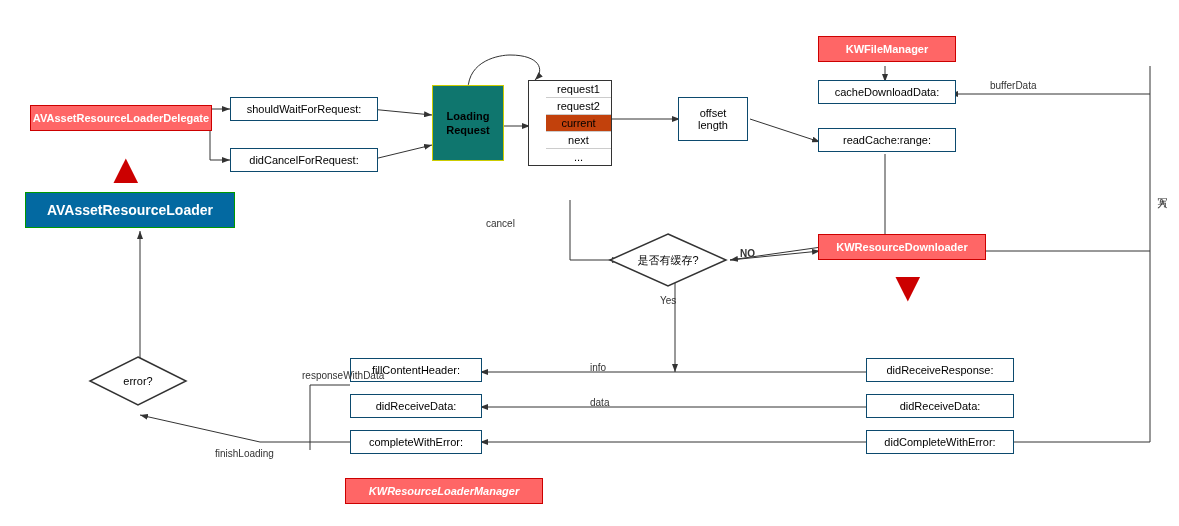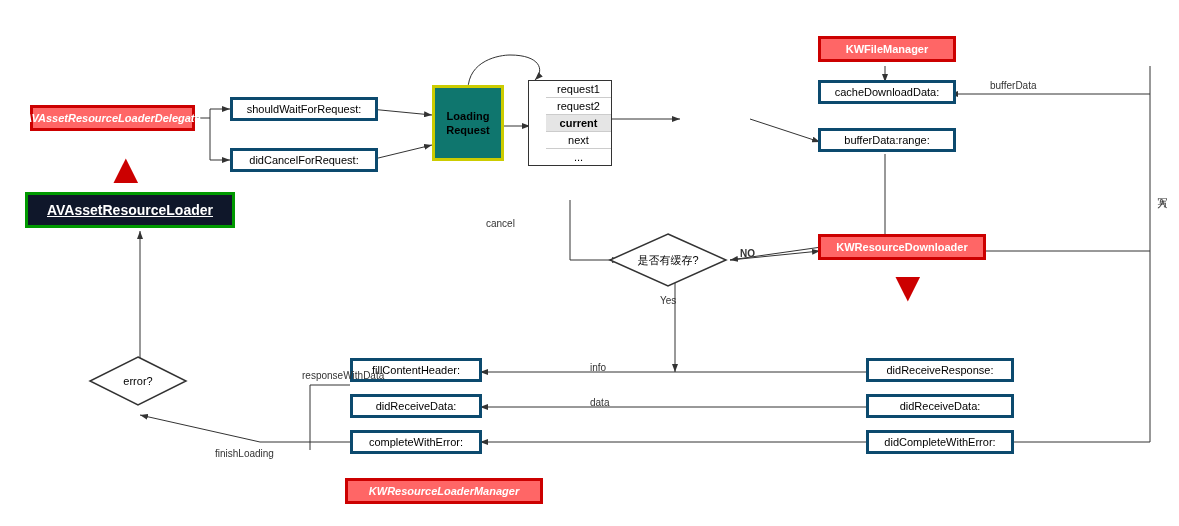--- a/index.html
+++ b/index.html
@@ -19,42 +19,41 @@
     }
     svg#lines {
       position: absolute;
       top: 0; left: 0;
       width: 1179px;
       height: 526px;
       pointer-events: none;
     }
     .box {
       position: absolute;
-      border: 3px solid #0c4a6e;
+      border: 1px solid #0c4a6e;
       background: #fff;
       display: flex;
       align-items: center;
       justify-content: center;
       text-align: center;
       font-size: 11px;
       padding: 2px 4px;
     }
     .box.red-bg {
       background: #f66;
       color: #fff;
       font-weight: bold;
       border-color: #c00;
     }
     .box.green-bg {
-      background: #0f172a;
+      background: #0369a1;
       color: #fff;
       font-weight: bold;
       border-color: #090;
       font-size: 13px;
-      text-decoration: underline;
     }
     .box.yellow-bg {
       background: #0f766e;
       color: #000;
       font-weight: bold;
       border-color: #cc0;
     }
     .label {
       position: absolute;
       font-size: 10px;
@@ -70,22 +69,21 @@
     }
     .list-box .row {
       border-bottom: 1px solid #ccc;
       padding: 2px 6px;
       text-align: center;
     }
     .list-box .row:last-child {
       border-bottom: none;
     }
     .list-box .row.yellow {
-      background: #e5e5e5;
-      font-weight: bold;
+      background: #c2410c;
     }
   </style>
 </head>
 <body>
 
 <div id="diagram">
   <svg id="lines">
 
     <defs>
       <marker id="arrowhead" markerWidth="8" markerHeight="6" refX="8" refY="3" orient="auto">
@@ -150,21 +148,21 @@
 
     <line x1="140" y1="368" x2="140" y2="231" stroke="#333" stroke-width="1" marker-end="url(#arrowhead)"></line>
 
     <line x1="1150" y1="66" x2="1150" y2="442" stroke="#333" stroke-width="1"></line>
     <line x1="1150" y1="442" x2="1010" y2="442" stroke="#333" stroke-width="1"></line>
 
     <line x1="980" y1="251" x2="1150" y2="251" stroke="#333" stroke-width="1"></line>
 
   </svg>
 
-  <div class="box red-bg" style="left:30px;top:105px;width:165px;height:26px;font-style:italic;">
+  <div class="box red-bg" style="left:30px;top:105px;width:182px;height:26px;">
     <span>AVAssetResourceLoaderDelegate</span>
   </div>
 
   <div style="position:absolute;left:105px;top:148px;font-size:42px;color:#cc0000;line-height:1;">▲</div>
 
   <div class="box green-bg" style="left:25px;top:192px;width:210px;height:36px;font-size:14px;">
     <span>AVAssetResourceLoader</span>
   </div>
 
   <div class="box" style="left:230px;top:97px;width:148px;height:24px;">
@@ -180,31 +178,35 @@
   </div>
 
   <div class="list-box" style="left:528px;top:80px;width:84px;padding-left:17px;">
     <div class="row">request1</div>
     <div class="row">request2</div>
     <div class="row yellow">current</div>
     <div class="row">next</div>
     <div class="row">...</div>
   </div>
 
+  <div class="box" style="left:678px;top:97px;width:70px;height:44px;flex-direction:column;">
+    <span>offset</span>
+    <span>length</span>
+  </div>
 
   <div class="box red-bg" style="left:818px;top:36px;width:138px;height:26px;">
     <span>KWFileManager</span>
   </div>
 
   <div class="box" style="left:818px;top:80px;width:138px;height:24px;">
     <span>cacheDownloadData:</span>
   </div>
 
   <div class="box" style="left:818px;top:128px;width:138px;height:24px;">
-    <span>bufferData:range:</span>
+    <span>readCache:range:</span>
   </div>
 
   <div class="label" style="left:990px;top:80px;">bufferData</div>
 
   <div class="label" style="left:486px;top:218px;">cancel</div>
 
   <svg style="position:absolute;left:608px;top:232px;width:120px;height:56px;">
     <polygon points="60,2 118,28 60,54 2,28" stroke="#333" stroke-width="1.5" fill="#fff"></polygon>
     <text x="60" y="32" text-anchor="middle" font-size="11" font-family="Arial">是否有缓存?</text>
   </svg>

